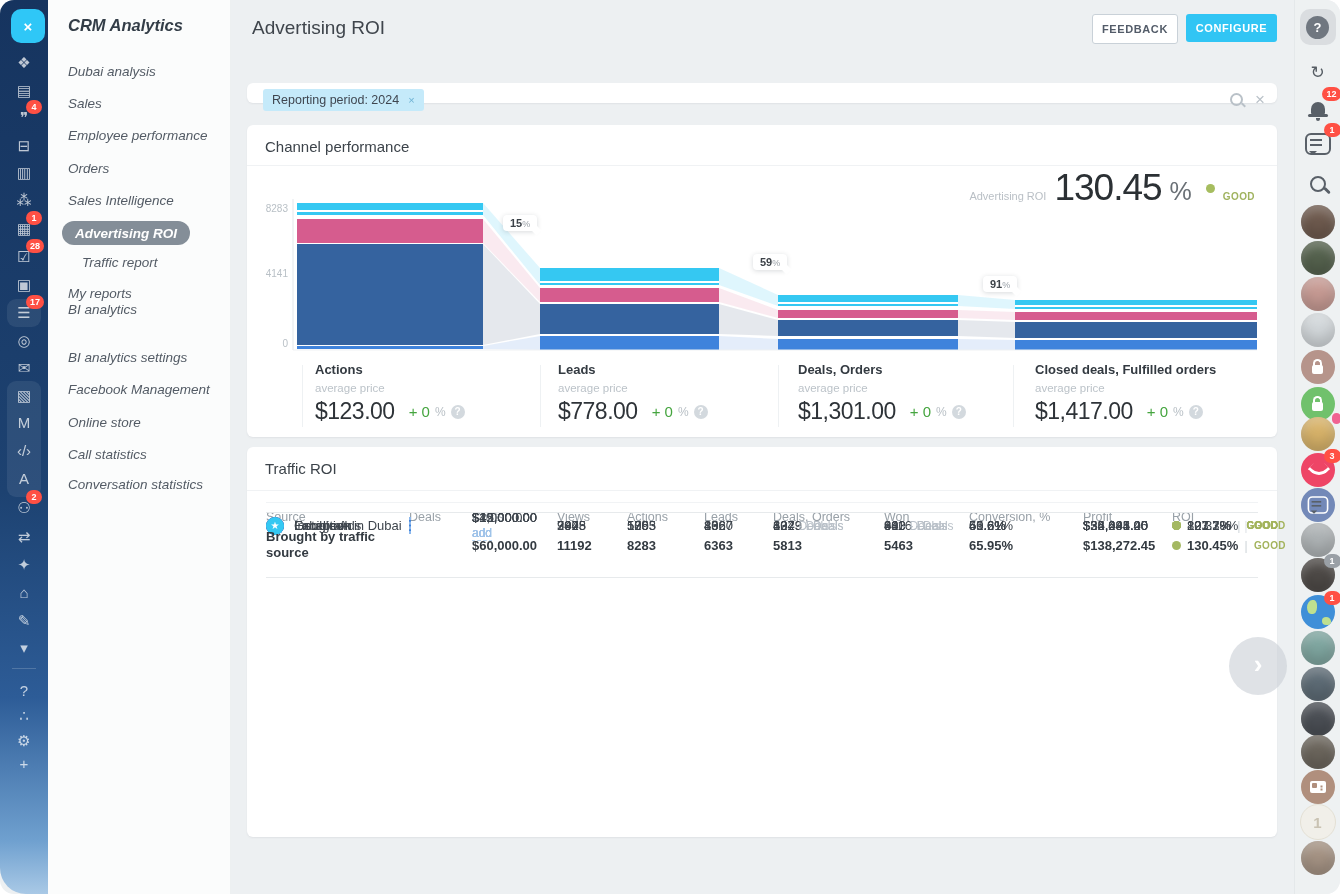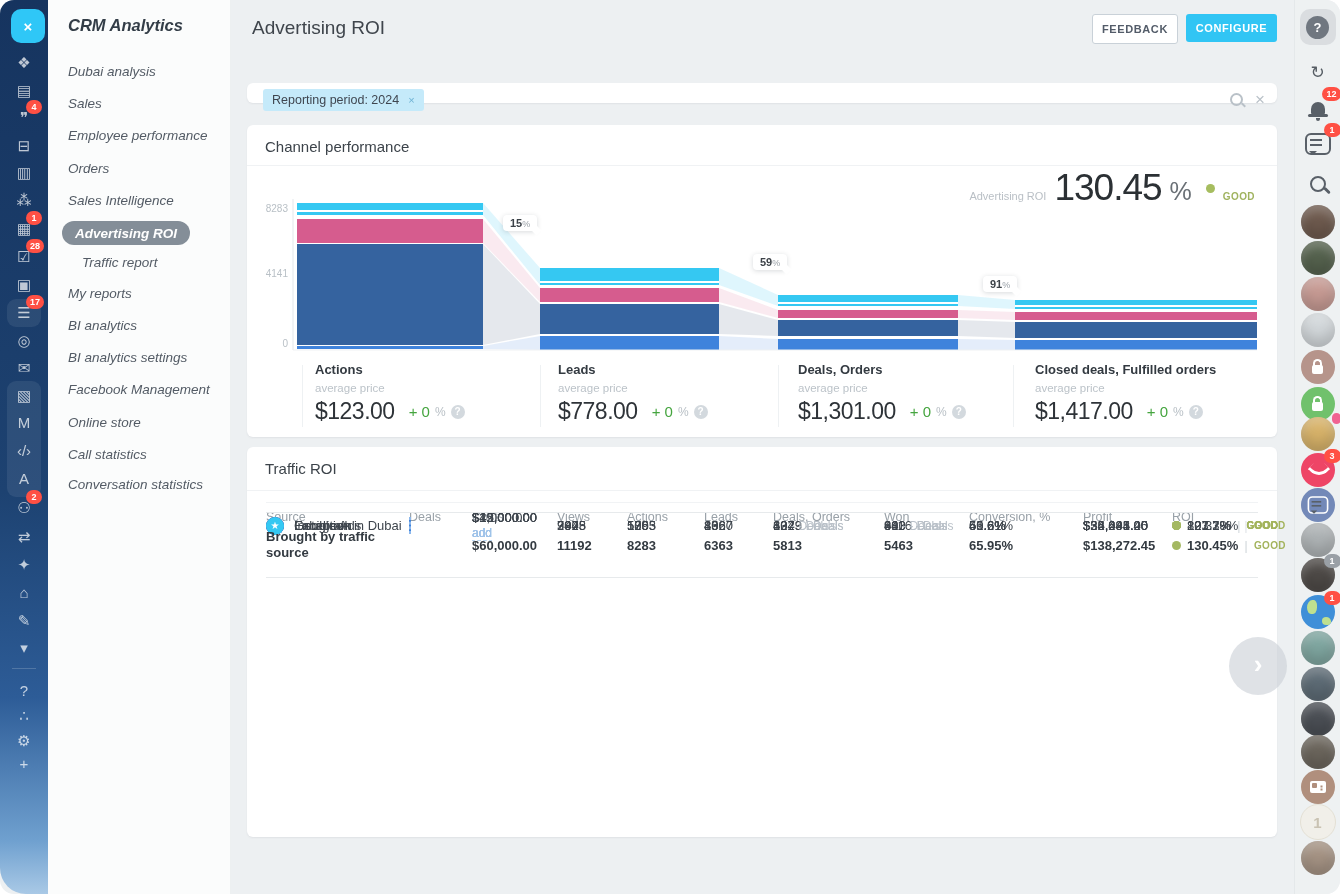--- a/index.html
+++ b/index.html
@@ -225,21 +225,21 @@
     <div class="nav-title">CRM Analytics</div>
     <div id="navItems">
         <div class="nav-item" style="top: 60px;">Dubai analysis</div>
         <div class="nav-item" style="top: 92px;">Sales</div>
         <div class="nav-item" style="top: 124px;">Employee performance</div>
         <div class="nav-item" style="top: 157px;">Orders</div>
         <div class="nav-item" style="top: 189px;">Sales Intelligence</div>
         <div class="nav-item selected" style="top: 221px;">Advertising ROI</div>
         <div class="nav-item indent" style="top: 251px;">Traffic report</div>
         <div class="nav-item" style="top: 282px;">My reports</div>
-        <div class="nav-item" style="top: 314px; text-align: center;">BI analytics</div>
+        <div class="nav-item" style="top: 298px; text-align: center;">BI analytics</div>
         <div class="nav-item" style="top: 346px;">BI analytics settings</div>
         <div class="nav-item" style="top: 378px;">Facebook Management</div>
         <div class="nav-item" style="top: 411px;">Online store</div>
         <div class="nav-item" style="top: 443px;">Call statistics</div>
         <div class="nav-item" style="top: 473px;">Conversation statistics</div>
       </div>
   </div>
 
   <div class="main">
     <div class="page-title">Advertising ROI</div>

